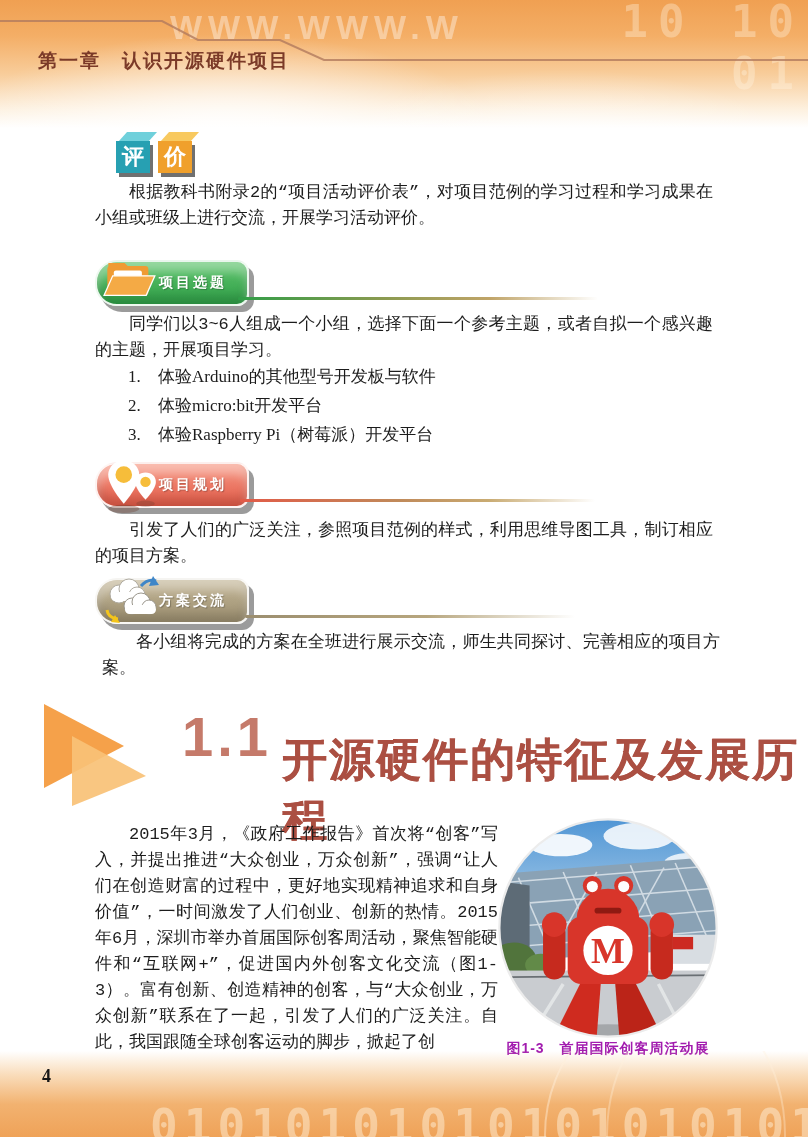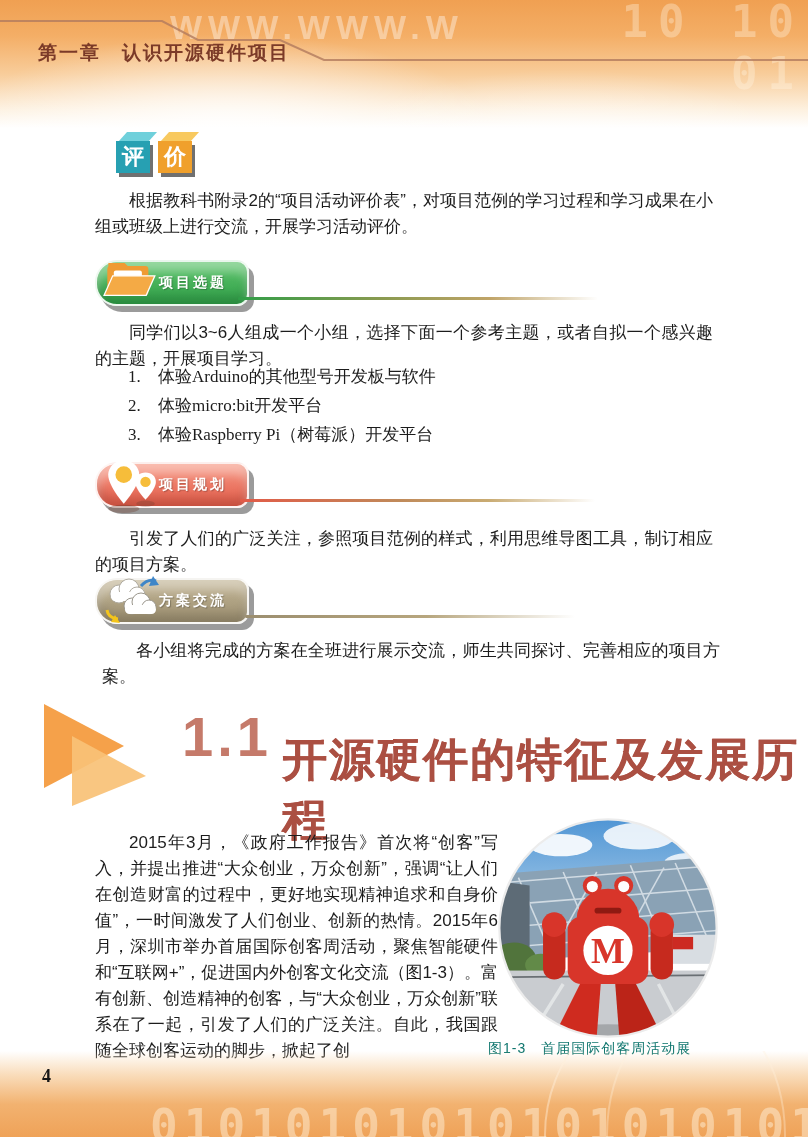--- a/index.html
+++ b/index.html
@@ -11,26 +11,26 @@
     background:
       radial-gradient(ellipse 420px 160px at 28% 108%, rgba(255,255,255,.95), rgba(255,255,255,0) 65%),
       radial-gradient(ellipse 380px 140px at 70% 120%, rgba(255,255,255,.7), rgba(255,255,255,0) 60%),
       linear-gradient(180deg,#f0a052 0%,#f4ae66 28%,#f8cd9b 58%,#fdf0de 85%,#ffffff 100%); text-align: right;}
   .header-watermark{position:absolute;left:170px;top:8px;font-weight:bold;font-size:34px;letter-spacing:6px;
     color:rgba(255,255,255,.38);font-family:"Liberation Sans",sans-serif;}
   .header-binary{position:absolute;right:4px;top:-4px;width:260px;height:120px;overflow:hidden;
     font-family:"DejaVu Sans Mono",monospace;font-weight:bold;font-size:44px;line-height:52px;
     letter-spacing:10px;color:rgba(255,246,230,.35);}
   .header-line{position:absolute;left:0;top:0;width:808px;height:128px;}
-  .chapter-title{position:absolute;left:38px;top:40px;font-size:19px;font-weight:bold;letter-spacing:2px;
+  .chapter-title{position:absolute;left:38px;top:48px;font-size:19px;font-weight:bold;letter-spacing:2px;
     color:#7b3a28;}
 
   
-  .para{position:absolute;font-family:Liberation Sans, sans-serif;font-size:17px;line-height:26px;
-    color:#1c1c1c;text-align:justify;margin-top:8px;}
+  .para{position:absolute;font-family:Liberation Mono, monospace;font-size:17px;line-height:26px;
+    color:#1c1c1c;text-align:justify;}
   .indent{text-indent:2em;}
 
   
   .eval-badge{position:absolute;left:116px;top:132px;display:flex;}
   .cube{position:relative;width:42px;height:44px;}
   .cube-top{position:absolute;top:0;left:7px;width:30px;height:9px;transform:skewX(-42deg);}
   .cube-front{position:absolute;left:0;top:9px;width:34px;height:32px;display:flex;align-items:center;
     justify-content:center;color:#fff;font-weight:bold;font-size:22px;
     box-shadow:3px 4px 0 rgba(35,35,35,.65);}
   .cube.teal .cube-top{background:#6fd0db;} .cube.teal .cube-front{background:#27a0b2;}
@@ -58,22 +58,22 @@
 
   
   .sec-triangles{position:absolute;left:42px;top:700px;}
   .sec-number{position:absolute;left:182px;top:704px;font-size:56px;font-weight:bold;color:#c57a6a;
     letter-spacing:4px;}
   .sec-title{position:absolute;left:282px;top:730px;font-size:45px;font-weight:bold;color:#ab4f42;
     letter-spacing:2px;text-shadow:.6px 0 #ab4f42;}
 
   
   .figure{position:absolute;left:496px;top:816px;width:224px;}
-  .fig-caption{position:absolute;left:488px;top:1040px;width:240px;text-align:left;
-    font-size:14px;font-weight:normal;color:#0f766e;letter-spacing:1px;}
+  .fig-caption{position:absolute;left:488px;top:1040px;width:240px;text-align:center;
+    font-size:14px;font-weight:bold;color:#a21caf;letter-spacing:1px;}
 
   
   .bottom-band{position:absolute;left:0;bottom:0;width:808px;height:86px;overflow:hidden;
     background:linear-gradient(0deg,#efa258 0%,#f2b270 38%,#f9dcba 72%,rgba(255,255,255,0) 100%);}
   .bottom-binary{position:absolute;left:150px;bottom:-16px;white-space:nowrap;
     font-family:"DejaVu Sans Mono",monospace;font-weight:bold;font-size:46px;letter-spacing:6px;
     color:rgba(253,233,206,.55);}
   .globe-deco{position:absolute;right:-40px;bottom:-150px;width:300px;height:300px;border-radius:50%;
     border:2px solid rgba(255,240,220,.45);}
   .globe-deco::before{content:"";position:absolute;inset:20px 60px;border-radius:50%;

